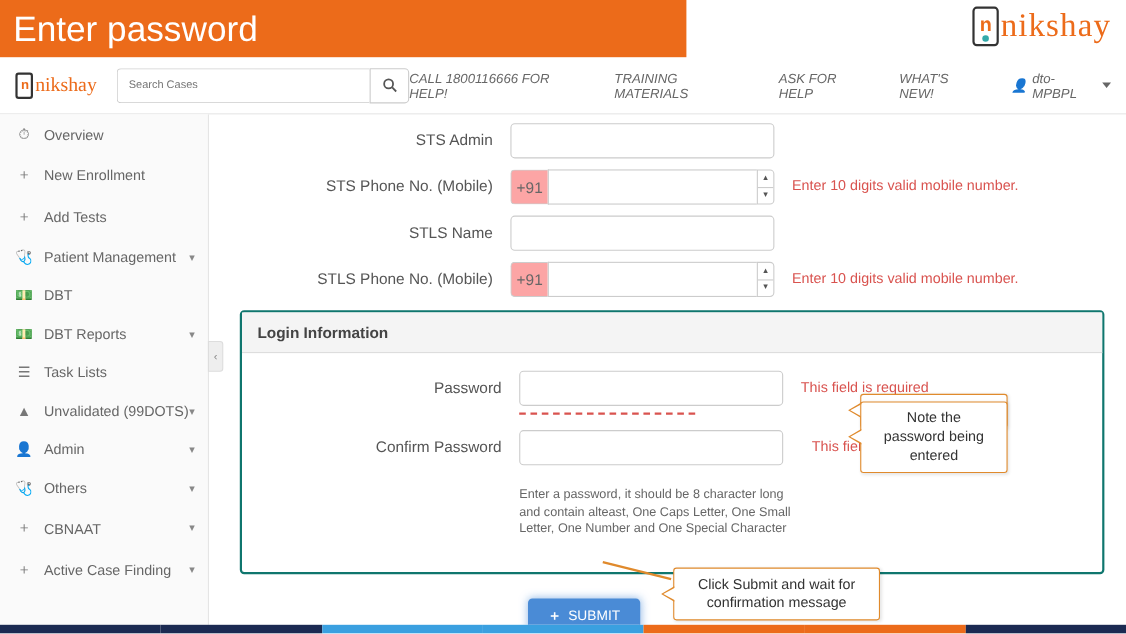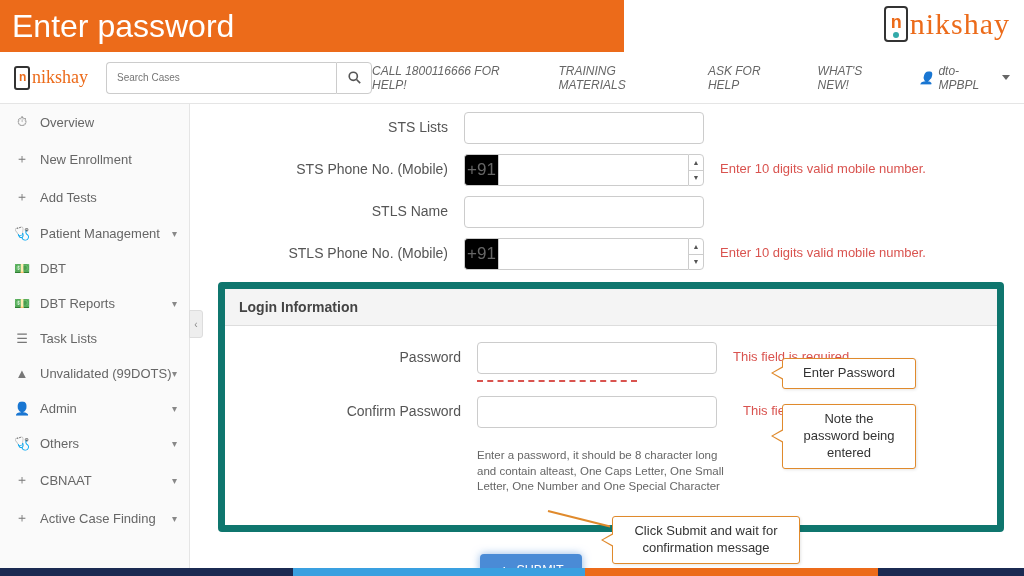--- a/index.html
+++ b/index.html
@@ -33,29 +33,29 @@
 .side-item { display:flex; align-items:center; padding: 10px 14px; color:#666; cursor:pointer; font-size:13px; position:relative; }
 .side-ico { width:16px; text-align:center; margin-right:10px; color:#777; }
 .side-chev { position:absolute; right:12px; font-size:10px; color:#888; }
 .collapse-tab { position:absolute; right:-14px; top:206px; width:14px; height:28px; background:#eee; border:1px solid #ddd; border-radius:0 3px 3px 0; display:flex; align-items:center; justify-content:center; font-size:10px; color:#888; cursor:pointer; }
 
 .main { flex:1; padding: 8px 20px 0 28px; overflow:hidden; }
 .form-row { display:flex; align-items:flex-start; margin-bottom: 10px; }
 .form-label { width: 246px; text-align:right; padding-right: 16px; padding-top:7px; color:#555; font-size:14px; }
 .form-input { width: 240px; height:32px; border:1px solid #ccc; border-radius:4px; padding:0 8px; font-size:13px; background:#fff; }
 .phone-wrap { display:flex; width:240px; }
-.prefix { width:48px; height:32px; border:1px solid #ccc; border-right:none; border-radius:4px 0 0 4px; background:#000000; display:flex; align-items:center; justify-content:center; color:#666; font-size:17px; }
+.prefix { width:48px; height:32px; border:1px solid #ccc; border-right:none; border-radius:4px 0 0 4px; background:#fca5a5; display:flex; align-items:center; justify-content:center; color:#666; font-size:14px; }
 .phone-wrap input { flex:1; border-radius:0; border:1px solid #ccc; border-right:none; height:32px; padding:0 6px; }
 .stepper { width:22px; height:32px; border:1px solid #ccc; border-radius:0 4px 4px 0; display:flex; flex-direction:column; }
 .stepper div { flex:1; display:flex; align-items:center; justify-content:center; font-size:7px; color:#555; cursor:pointer; }
 .stepper div:first-child { border-bottom:1px solid #ccc; }
 .err { color:#d9534f; font-size:13px; margin-left:16px; padding-top:7px; }
 .hint { font-size:11.5px; color:#666; width:250px; margin-top:20px; line-height:1.35; }
 
-.panel { border:7px solid #0f766e; border-radius:4px; margin-top:12px; }
+.panel { border:2px solid #0f766e; border-radius:4px; margin-top:12px; }
 .panel-head { background:#f4f4f4; padding:10px 14px; font-weight:bold; color:#444; border-bottom:1px solid #ddd; font-size:14px; }
 .panel-body { padding: 16px 6px 20px 6px; }
 .dashed { border-bottom: 2px dashed #d9534f; }
 
 .submit-row { margin-top: 22px; margin-left: 262px; }
 .submit-btn { background:#4a8bd6; color:#fff; border:none; border-radius:4px; padding:8px 18px; font-size:12.5px; cursor:pointer; display:inline-flex; align-items:center; gap:6px; box-shadow: 0 0 8px rgba(74,139,214,0.6); }
 .plus { font-weight:bold; }
 
 .callout { position:absolute; background:#fff; border:1.5px solid #e08a2c; border-radius:3px; padding:6px 14px; font-size:13px; color:#333; text-align:center; line-height:1.3; box-shadow: 1px 1px 3px rgba(0,0,0,0.1); }
 .callout::before { content:""; position:absolute; width:0; height:0; }
@@ -165,21 +165,21 @@
       <div class="side-item">
         <span class="side-ico">＋</span>
         <span>Active Case Finding</span>
         <span class="side-chev">▾</span>
       </div>
       <div class="collapse-tab">‹</div>
   </div>
 
   <div class="main">
     <div class="form-row">
-      <div class="form-label">STS Lists</div>
+      <div class="form-label">STS Admin</div>
       <input class="form-input" style="">
     </div>
     <div class="form-row">
       <div class="form-label">STS Phone No. (Mobile)</div>
       <div class="phone-wrap">
         <div class="prefix">+91</div>
         <input style="">
         <div class="stepper">
             <div>▲</div>
             <div>▼</div>
@@ -231,21 +231,21 @@
         <span class="plus">＋</span>
         <span>SUBMIT</span>
       </button>
     </div>
   </div>
 </div>
 
 <div class="callout left-arrow" style="top:358px; left:782px; width:134px;">
   <span>Enter Password</span>
 </div>
-<div class="callout left-arrow" style="top:404px; left:782px; width:134px;">
+<div class="callout left-arrow" style="top:365px; left:782px; width:134px;">
   <span>Note the password being entered</span>
 </div>
 <div class="callout left-arrow" style="top:516px; left:612px; width:188px;">
   <span>Click Submit and wait for confirmation message</span>
 </div>
 
 <div class="pointer-line" style="top:510px; left:548px; width:64px; transform:rotate(14deg); transform-origin:left;"></div>
 
 <div class="bottom-stripe" id="stripe">
     <div style="background: rgb(27, 42, 82);"></div>

